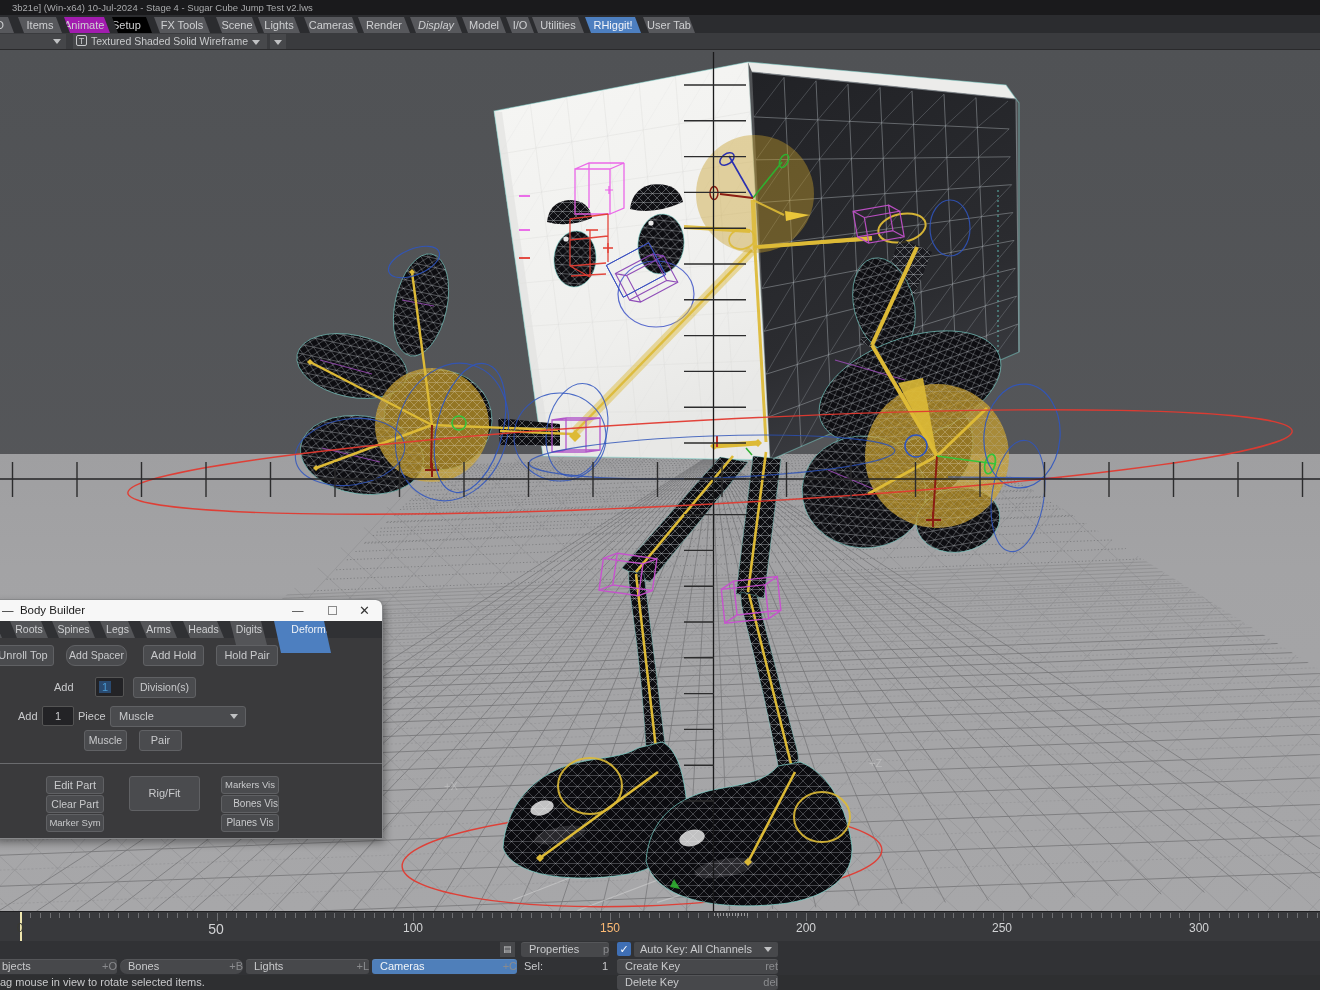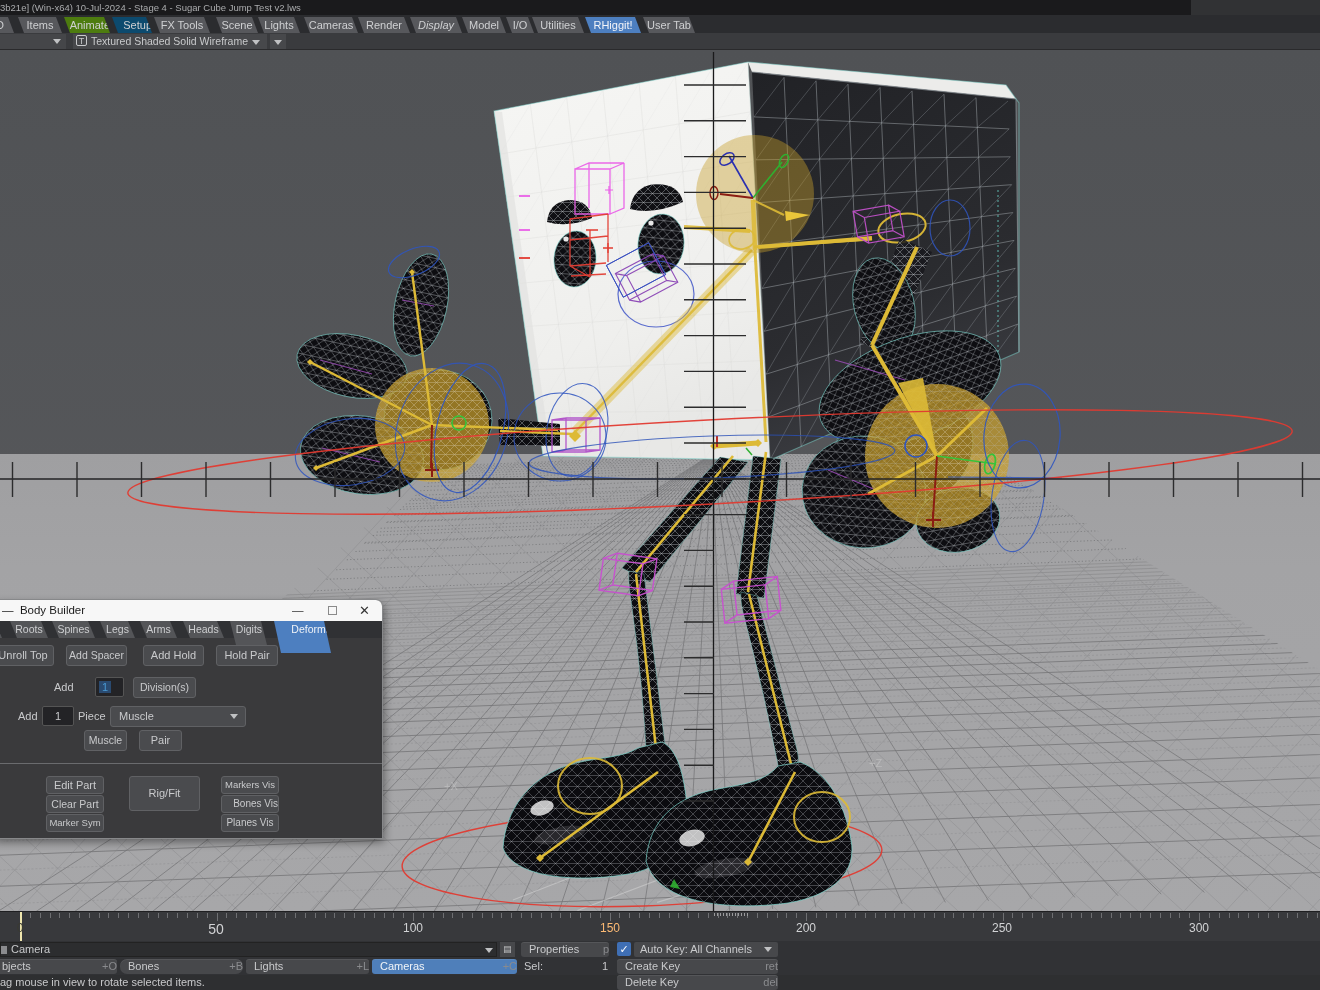--- a/index.html
+++ b/index.html
@@ -1,18 +1,18 @@
 <!DOCTYPE html>
 <html><head><meta charset="utf-8"><style>*{margin:0;padding:0;box-sizing:border-box;}body{width:1320px;height:990px;overflow:hidden;background:#313234;font-family:"Liberation Sans",sans-serif;position:relative;}.chev{display:inline-block;width:0;height:0;border-left:4px solid transparent;border-right:4px solid transparent;border-top:5px solid #c0c1c3;vertical-align:middle;}</style></head><body>
-<div style="position:absolute;left:0;top:0;width:1191px;height:15px;background:#1a1a1c;color:#aaabad;font-size:9.5px;line-height:15px;padding-left:0;">3b21e] (Win-x64) 10-Jul-2024 - Stage 4 - Sugar Cube Jump Test v2.lws</div>
+<div style="position:absolute;left:0;top:0;width:1320px;height:15px;background:#1a1a1c;color:#aaabad;font-size:9.5px;line-height:15px;padding-left:12px;">3b21e] (Win-x64) 10-Jul-2024 - Stage 4 - Sugar Cube Jump Test v2.lws</div>
 <div style="position:absolute;left:0;top:15px;width:1320px;height:18px;background:#2b2c2f;">
     <div style="position:absolute;left:-14px;top:2px;width:28px;height:16px;background:#57585c;clip-path:polygon(0 0, calc(100% - 6px) 0, 100% 100%, 6px 100%);color:#cfd0d2;font-size:11px;text-align:center;line-height:16px;">D</div>
     <div style="position:absolute;left:18px;top:2px;width:44px;height:16px;background:#57585c;clip-path:polygon(0 0, calc(100% - 6px) 0, 100% 100%, 6px 100%);color:#cfd0d2;font-size:11px;text-align:center;line-height:16px;">Items</div>
-    <div style="position:absolute;left:64px;top:2px;width:46px;height:16px;background:#4d7c0f;clip-path:polygon(0 0, calc(100% - 6px) 0, 100% 100%, 6px 100%);color:#cfd0d2;font-size:11px;text-align:right;line-height:16px;">Animate</div>
-    <div style="position:absolute;left:112px;top:2px;width:40px;height:16px;background:#0c4a6e;clip-path:polygon(0 0, calc(100% - 6px) 0, 100% 100%, 6px 100%);color:#cfd0d2;font-size:11px;text-align:right;line-height:16px;">Setup</div>
+    <div style="position:absolute;left:64px;top:2px;width:46px;height:16px;background:#a21caf;clip-path:polygon(0 0, calc(100% - 6px) 0, 100% 100%, 6px 100%);color:#cfd0d2;font-size:11px;text-align:left;line-height:16px;">Animate</div>
+    <div style="position:absolute;left:112px;top:2px;width:40px;height:16px;background:#000000;clip-path:polygon(0 0, calc(100% - 6px) 0, 100% 100%, 6px 100%);color:#cfd0d2;font-size:11px;text-align:left;line-height:16px;">Setup</div>
     <div style="position:absolute;left:154px;top:2px;width:56px;height:16px;background:#57585c;clip-path:polygon(0 0, calc(100% - 6px) 0, 100% 100%, 6px 100%);color:#cfd0d2;font-size:11px;text-align:center;line-height:16px;">FX Tools</div>
     <div style="position:absolute;left:216px;top:2px;width:42px;height:16px;background:#57585c;clip-path:polygon(0 0, calc(100% - 6px) 0, 100% 100%, 6px 100%);color:#cfd0d2;font-size:11px;text-align:center;line-height:16px;">Scene</div>
     <div style="position:absolute;left:258px;top:2px;width:42px;height:16px;background:#57585c;clip-path:polygon(0 0, calc(100% - 6px) 0, 100% 100%, 6px 100%);color:#cfd0d2;font-size:11px;text-align:center;line-height:16px;">Lights</div>
     <div style="position:absolute;left:304px;top:2px;width:54px;height:16px;background:#57585c;clip-path:polygon(0 0, calc(100% - 6px) 0, 100% 100%, 6px 100%);color:#cfd0d2;font-size:11px;text-align:center;line-height:16px;">Cameras</div>
     <div style="position:absolute;left:358px;top:2px;width:52px;height:16px;background:#57585c;clip-path:polygon(0 0, calc(100% - 6px) 0, 100% 100%, 6px 100%);color:#cfd0d2;font-size:11px;text-align:center;line-height:16px;">Render</div>
     <div style="position:absolute;left:410px;top:2px;width:52px;height:16px;background:#57585c;clip-path:polygon(0 0, calc(100% - 6px) 0, 100% 100%, 6px 100%);color:#cfd0d2;font-size:11px;text-align:center;line-height:16px;font-style:italic;">Display</div>
     <div style="position:absolute;left:462px;top:2px;width:44px;height:16px;background:#57585c;clip-path:polygon(0 0, calc(100% - 6px) 0, 100% 100%, 6px 100%);color:#cfd0d2;font-size:11px;text-align:center;line-height:16px;">Model</div>
     <div style="position:absolute;left:506px;top:2px;width:28px;height:16px;background:#57585c;clip-path:polygon(0 0, calc(100% - 6px) 0, 100% 100%, 6px 100%);color:#cfd0d2;font-size:11px;text-align:center;line-height:16px;">I/O</div>
     <div style="position:absolute;left:532px;top:2px;width:52px;height:16px;background:#57585c;clip-path:polygon(0 0, calc(100% - 6px) 0, 100% 100%, 6px 100%);color:#cfd0d2;font-size:11px;text-align:center;line-height:16px;">Utilities</div>
     <div style="position:absolute;left:585px;top:2px;width:56px;height:16px;background:#4d7fc0;clip-path:polygon(0 0, calc(100% - 6px) 0, 100% 100%, 6px 100%);color:#f2f4f8;font-size:11px;text-align:center;line-height:16px;">RHiggit!</div>
@@ -251,21 +251,21 @@
       <div style="position:absolute;left:-6px;top:0;width:16px;height:17px;background:#545558;clip-path:polygon(0 0, calc(100% - 7px) 0, 100% 100%, 7px 100%);color:#cdced0;font-size:10.5px;text-align:center;line-height:17px;"></div>
       <div style="position:absolute;left:18px;top:0;width:38px;height:17px;background:#545558;clip-path:polygon(0 0, calc(100% - 7px) 0, 100% 100%, 7px 100%);color:#cdced0;font-size:10.5px;text-align:center;line-height:17px;">Roots</div>
       <div style="position:absolute;left:60px;top:0;width:43px;height:17px;background:#545558;clip-path:polygon(0 0, calc(100% - 7px) 0, 100% 100%, 7px 100%);color:#cdced0;font-size:10.5px;text-align:center;line-height:17px;">Spines</div>
       <div style="position:absolute;left:108px;top:0;width:35px;height:17px;background:#545558;clip-path:polygon(0 0, calc(100% - 7px) 0, 100% 100%, 7px 100%);color:#cdced0;font-size:10.5px;text-align:center;line-height:17px;">Legs</div>
       <div style="position:absolute;left:148px;top:0;width:37px;height:17px;background:#545558;clip-path:polygon(0 0, calc(100% - 7px) 0, 100% 100%, 7px 100%);color:#cdced0;font-size:10.5px;text-align:center;line-height:17px;">Arms</div>
       <div style="position:absolute;left:191px;top:0;width:41px;height:17px;background:#545558;clip-path:polygon(0 0, calc(100% - 7px) 0, 100% 100%, 7px 100%);color:#cdced0;font-size:10.5px;text-align:center;line-height:17px;">Heads</div>
       <div style="position:absolute;left:238px;top:0;width:38px;height:28px;background:#545558;clip-path:polygon(0 0, calc(100% - 7px) 0, 100% 100%, 7px 100%);color:#cdced0;font-size:10.5px;text-align:center;line-height:17px;">Digits</div>
       <div style="position:absolute;left:282px;top:0;width:57px;height:32px;background:#4d7fc0;clip-path:polygon(0 0, calc(100% - 7px) 0, 100% 100%, 7px 100%);color:#f0f3f7;font-size:10.5px;text-align:right;line-height:17px;">Deforms</div>
     </div>
     <div style="position:absolute;left:0px;top:45px;width:62px;height:21px;background:#4a4b4e;border:1px solid #606164;border-radius:3px;color:#c9cacc;font-size:11px;line-height:19px;text-align:center;box-sizing:border-box;">Unroll Top</div>
-    <div style="position:absolute;left:74px;top:45px;width:61px;height:21px;background:#4a4b4e;border:1px solid #606164;border-radius:3px;color:#c9cacc;font-size:10.5px;line-height:19px;text-align:center;box-sizing:border-box;">Add Spacer</div>
+    <div style="position:absolute;left:74px;top:45px;width:61px;height:21px;background:#4a4b4e;border:1px solid #606164;border-radius:9px;color:#c9cacc;font-size:10.5px;line-height:19px;text-align:center;box-sizing:border-box;">Add Spacer</div>
     <div style="position:absolute;left:151px;top:45px;width:61px;height:21px;background:#4a4b4e;border:1px solid #606164;border-radius:3px;color:#c9cacc;font-size:11px;line-height:19px;text-align:center;box-sizing:border-box;">Add Hold</div>
     <div style="position:absolute;left:224px;top:45px;width:62px;height:21px;background:#4a4b4e;border:1px solid #606164;border-radius:3px;color:#c9cacc;font-size:11px;line-height:19px;text-align:center;box-sizing:border-box;">Hold Pair</div>
     <div style="position:absolute;left:62px;top:81px;width:36px;color:#c9cacc;font-size:11px;">Add</div>
     <div style="position:absolute;left:103px;top:77px;width:29px;height:20px;background:#232326;border:1px solid #555;border-radius:2px;color:#4a9ad4;font-size:11px;line-height:18px;"><span style="background:#2a4a70;padding:0 3px;margin-left:3px;">1</span></div>
     <div style="position:absolute;left:141px;top:77px;width:63px;height:21px;background:#4a4b4e;border:1px solid #606164;border-radius:3px;color:#c9cacc;font-size:10.5px;line-height:19px;text-align:center;box-sizing:border-box;">Division(s)</div>
     <div style="position:absolute;left:26px;top:110px;color:#c9cacc;font-size:11px;">Add</div>
     <div style="position:absolute;left:50px;top:106px;width:32px;height:20px;background:#232326;border:1px solid #555;border-radius:2px;color:#c9cacc;font-size:11px;line-height:18px;text-align:center;">1</div>
     <div style="position:absolute;left:86px;top:110px;color:#c9cacc;font-size:11px;">Piece</div>
     <div style="position:absolute;left:118px;top:106px;width:136px;height:21px;background:#4a4b4e;border:1px solid #606164;border-radius:3px;color:#c9cacc;font-size:11px;line-height:19px;"><span style="margin-left:8px;">Muscle</span><span class="chev" style="float:right;margin:7px 7px 0 0;"></span></div>
     <div style="position:absolute;left:92px;top:130px;width:43px;height:21px;background:#4a4b4e;border:1px solid #606164;border-radius:3px;color:#c9cacc;font-size:10.5px;line-height:19px;text-align:center;box-sizing:border-box;">Muscle</div>
@@ -417,21 +417,20 @@
     <div style="position:absolute;left:0px;top:9px;width:40px;text-align:center;color:#3a3a32;font-size:12px;">0</div>
     <div style="position:absolute;left:196px;top:9px;width:40px;text-align:center;color:#d2d3d5;font-size:14px;">50</div>
     <div style="position:absolute;left:393px;top:9px;width:40px;text-align:center;color:#d2d3d5;font-size:12px;">100</div>
     <div style="position:absolute;left:590px;top:9px;width:40px;text-align:center;color:#fdba74;font-size:12px;">150</div>
     <div style="position:absolute;left:786px;top:9px;width:40px;text-align:center;color:#d2d3d5;font-size:12px;">200</div>
     <div style="position:absolute;left:982px;top:9px;width:40px;text-align:center;color:#d2d3d5;font-size:12px;">250</div>
     <div style="position:absolute;left:1179px;top:9px;width:40px;text-align:center;color:#d2d3d5;font-size:12px;">300</div>
     <div style="position:absolute;left:714px;top:1px;width:36px;height:3px;background:repeating-linear-gradient(90deg,#9a9a9c 0,#9a9a9c 1px,transparent 1px,transparent 3px);"></div>
   </div>
 <div style="position:absolute;left:0;top:941px;width:1320px;height:17px;background:#313235;">
-    <div style="position:absolute;left:0;top:1px;width:497px;height:15px;background:#2c2d2f;border:1px solid #222;color:#c8c9cb;font-size:11px;line-height:13px;"><span style="position:absolute;left:0;top:3px;width:6px;height:8px;background:#8a8b8e;"></span><span style="margin-left:10px;">Camera</span><span class="chev" style="position:absolute;left:484px;top:5px;"></span></div>
     <div style="position:absolute;left:500px;top:1px;width:15px;height:15px;background:#47484b;color:#c0c1c3;font-size:9px;line-height:15px;text-align:center;">▤</div>
     <div style="position:absolute;left:521px;top:1px;width:88px;height:15px;background:#47484b;border-radius:3px;color:#c9cacc;font-size:11px;line-height:15px;text-align:center;box-shadow:inset 0 1px 0 rgba(255,255,255,0.08);">
       <span style="float:left;margin-left:8px;">Properties</span>
       <span style="float:right;color:#8a8b8e;">p</span>
     </div>
     <div style="position:absolute;left:617px;top:1px;width:14px;height:14px;background:#3f6fb5;border-radius:2px;color:#fff;font-size:11px;line-height:14px;text-align:center;">✓</div>
     <div style="position:absolute;left:634px;top:1px;width:144px;height:15px;background:#47484b;border-radius:2px;color:#c9cacc;font-size:11px;line-height:15px;"><span style="margin-left:6px;">Auto Key: All Channels</span><span class="chev" style="position:absolute;right:6px;top:5px;"></span></div>
   </div>
 <div style="position:absolute;left:0;top:958px;width:1320px;height:17px;background:#313235;">
     <div style="position:absolute;left:-6px;top:1px;width:123px;height:15px;background:#47484b;border-radius:3px;color:#c9cacc;font-size:11px;line-height:15px;text-align:center;box-shadow:inset 0 1px 0 rgba(255,255,255,0.08);">

